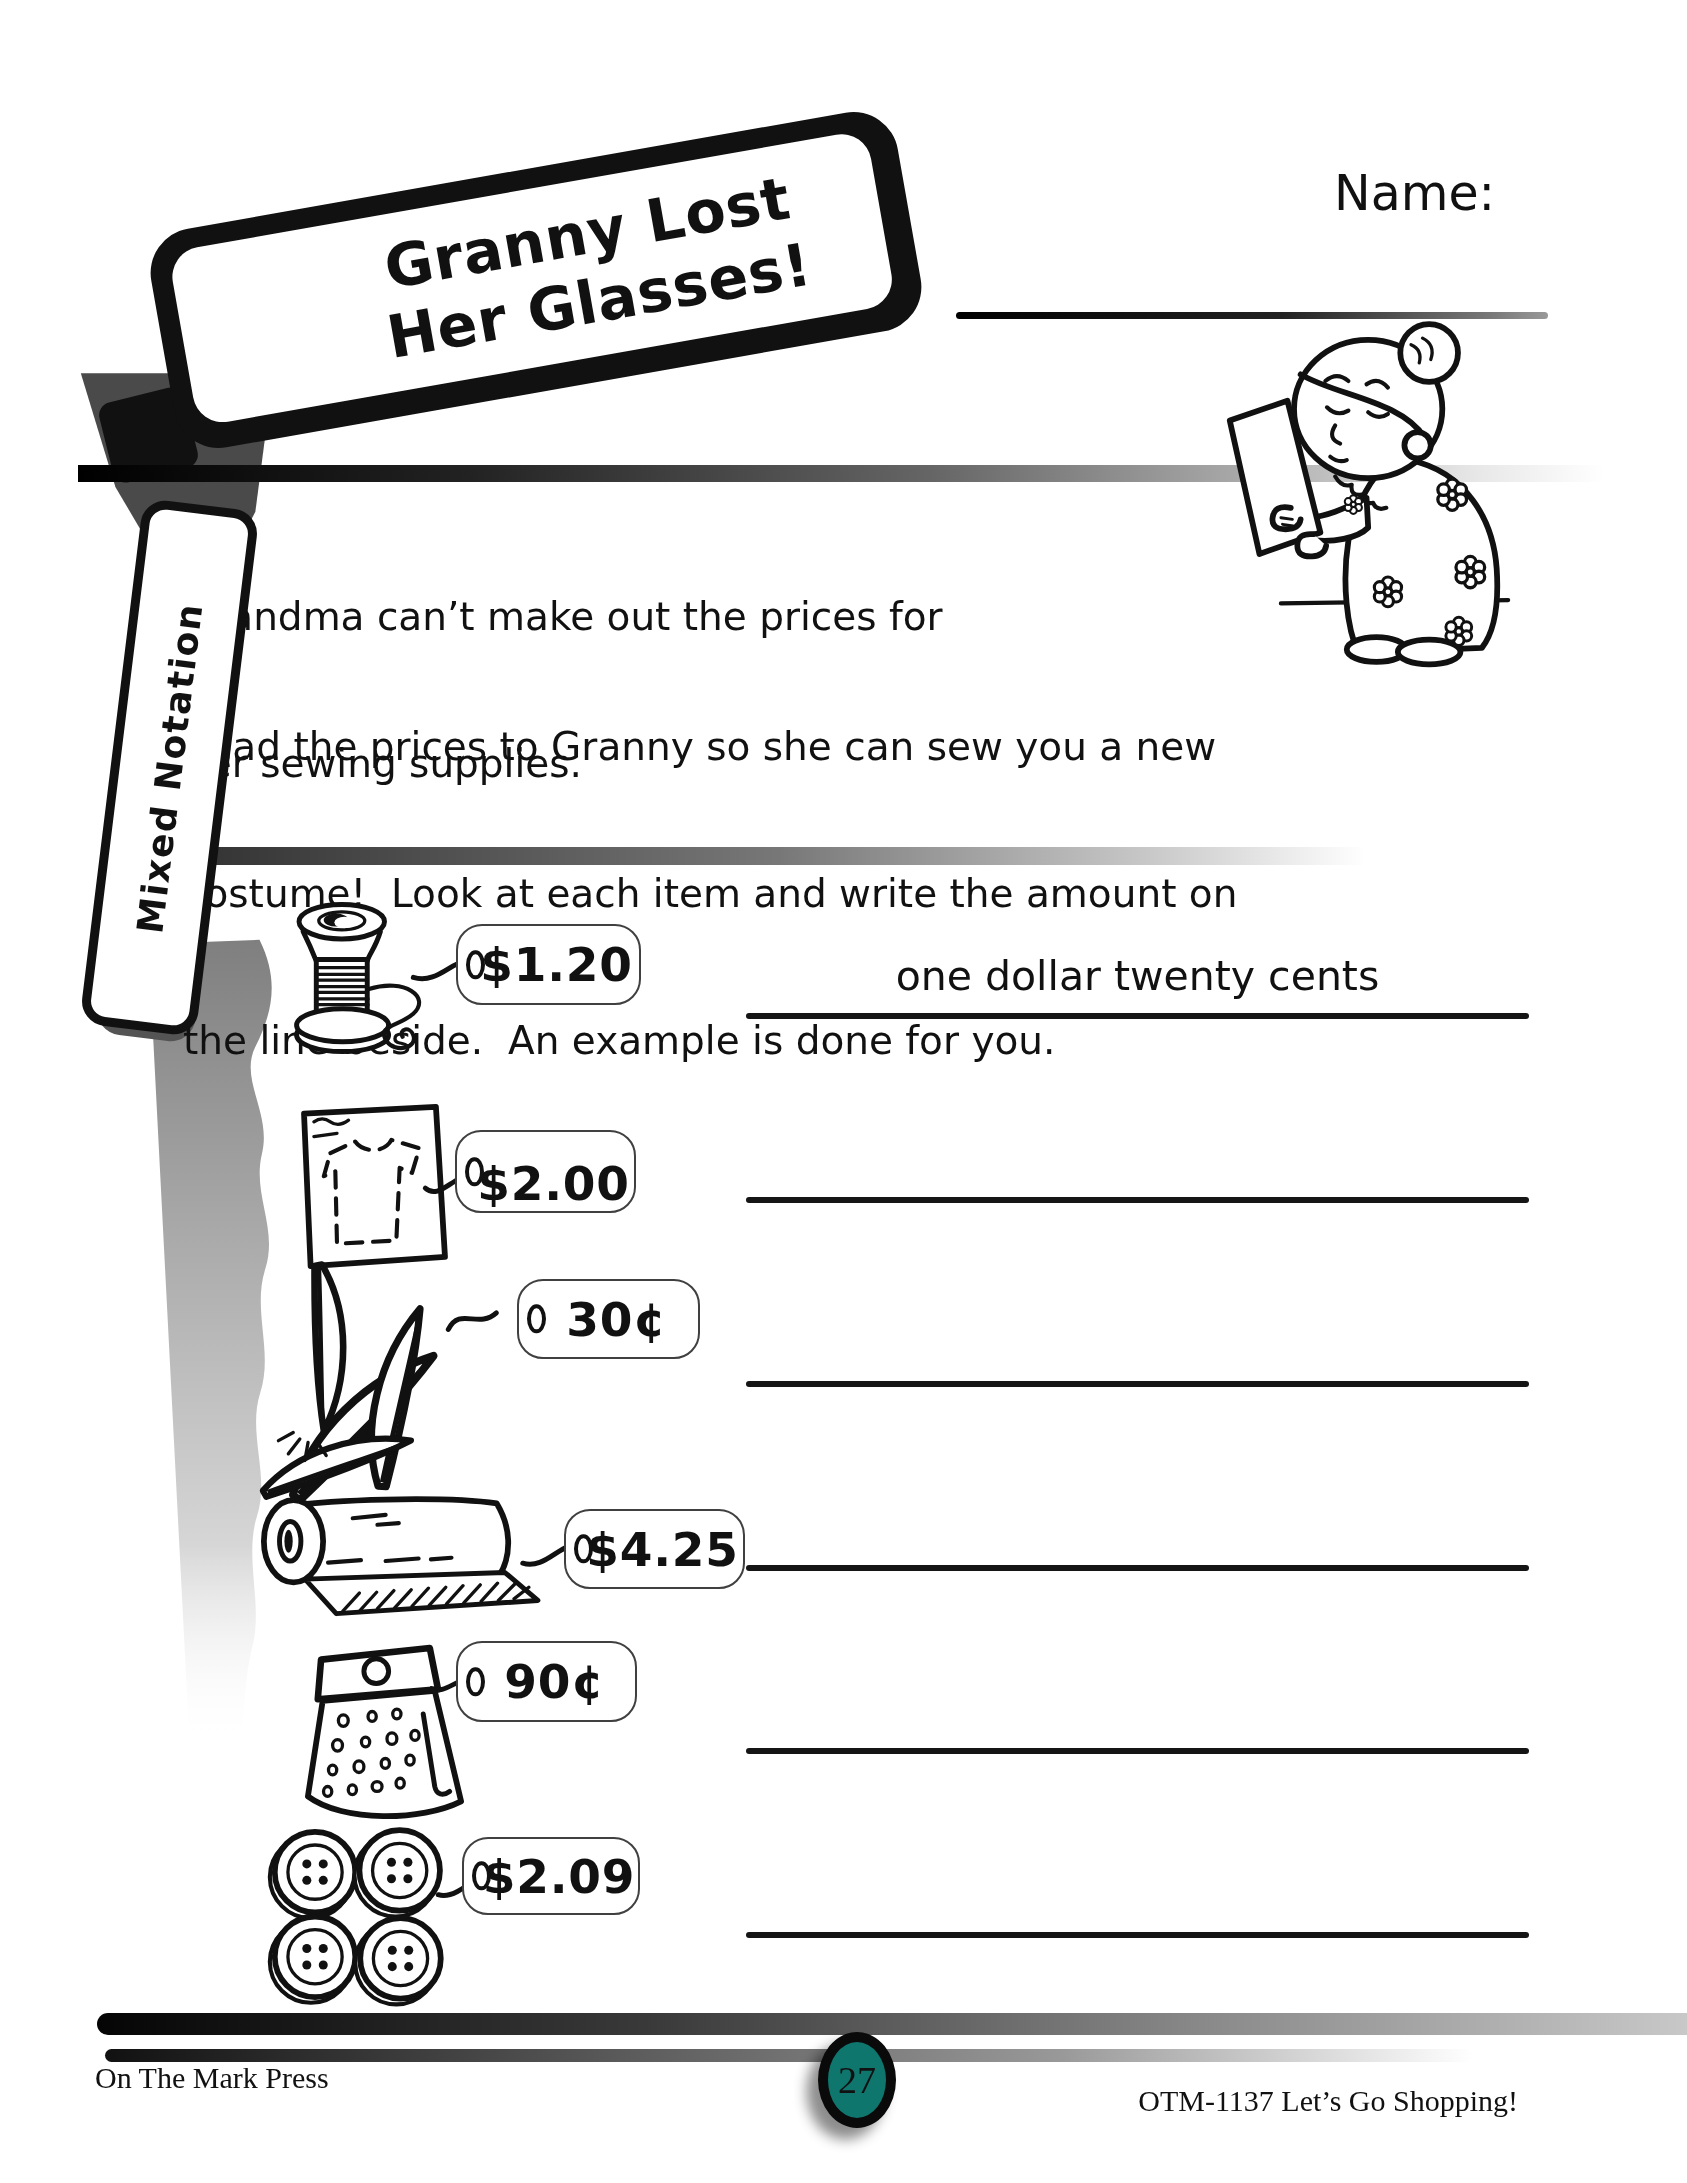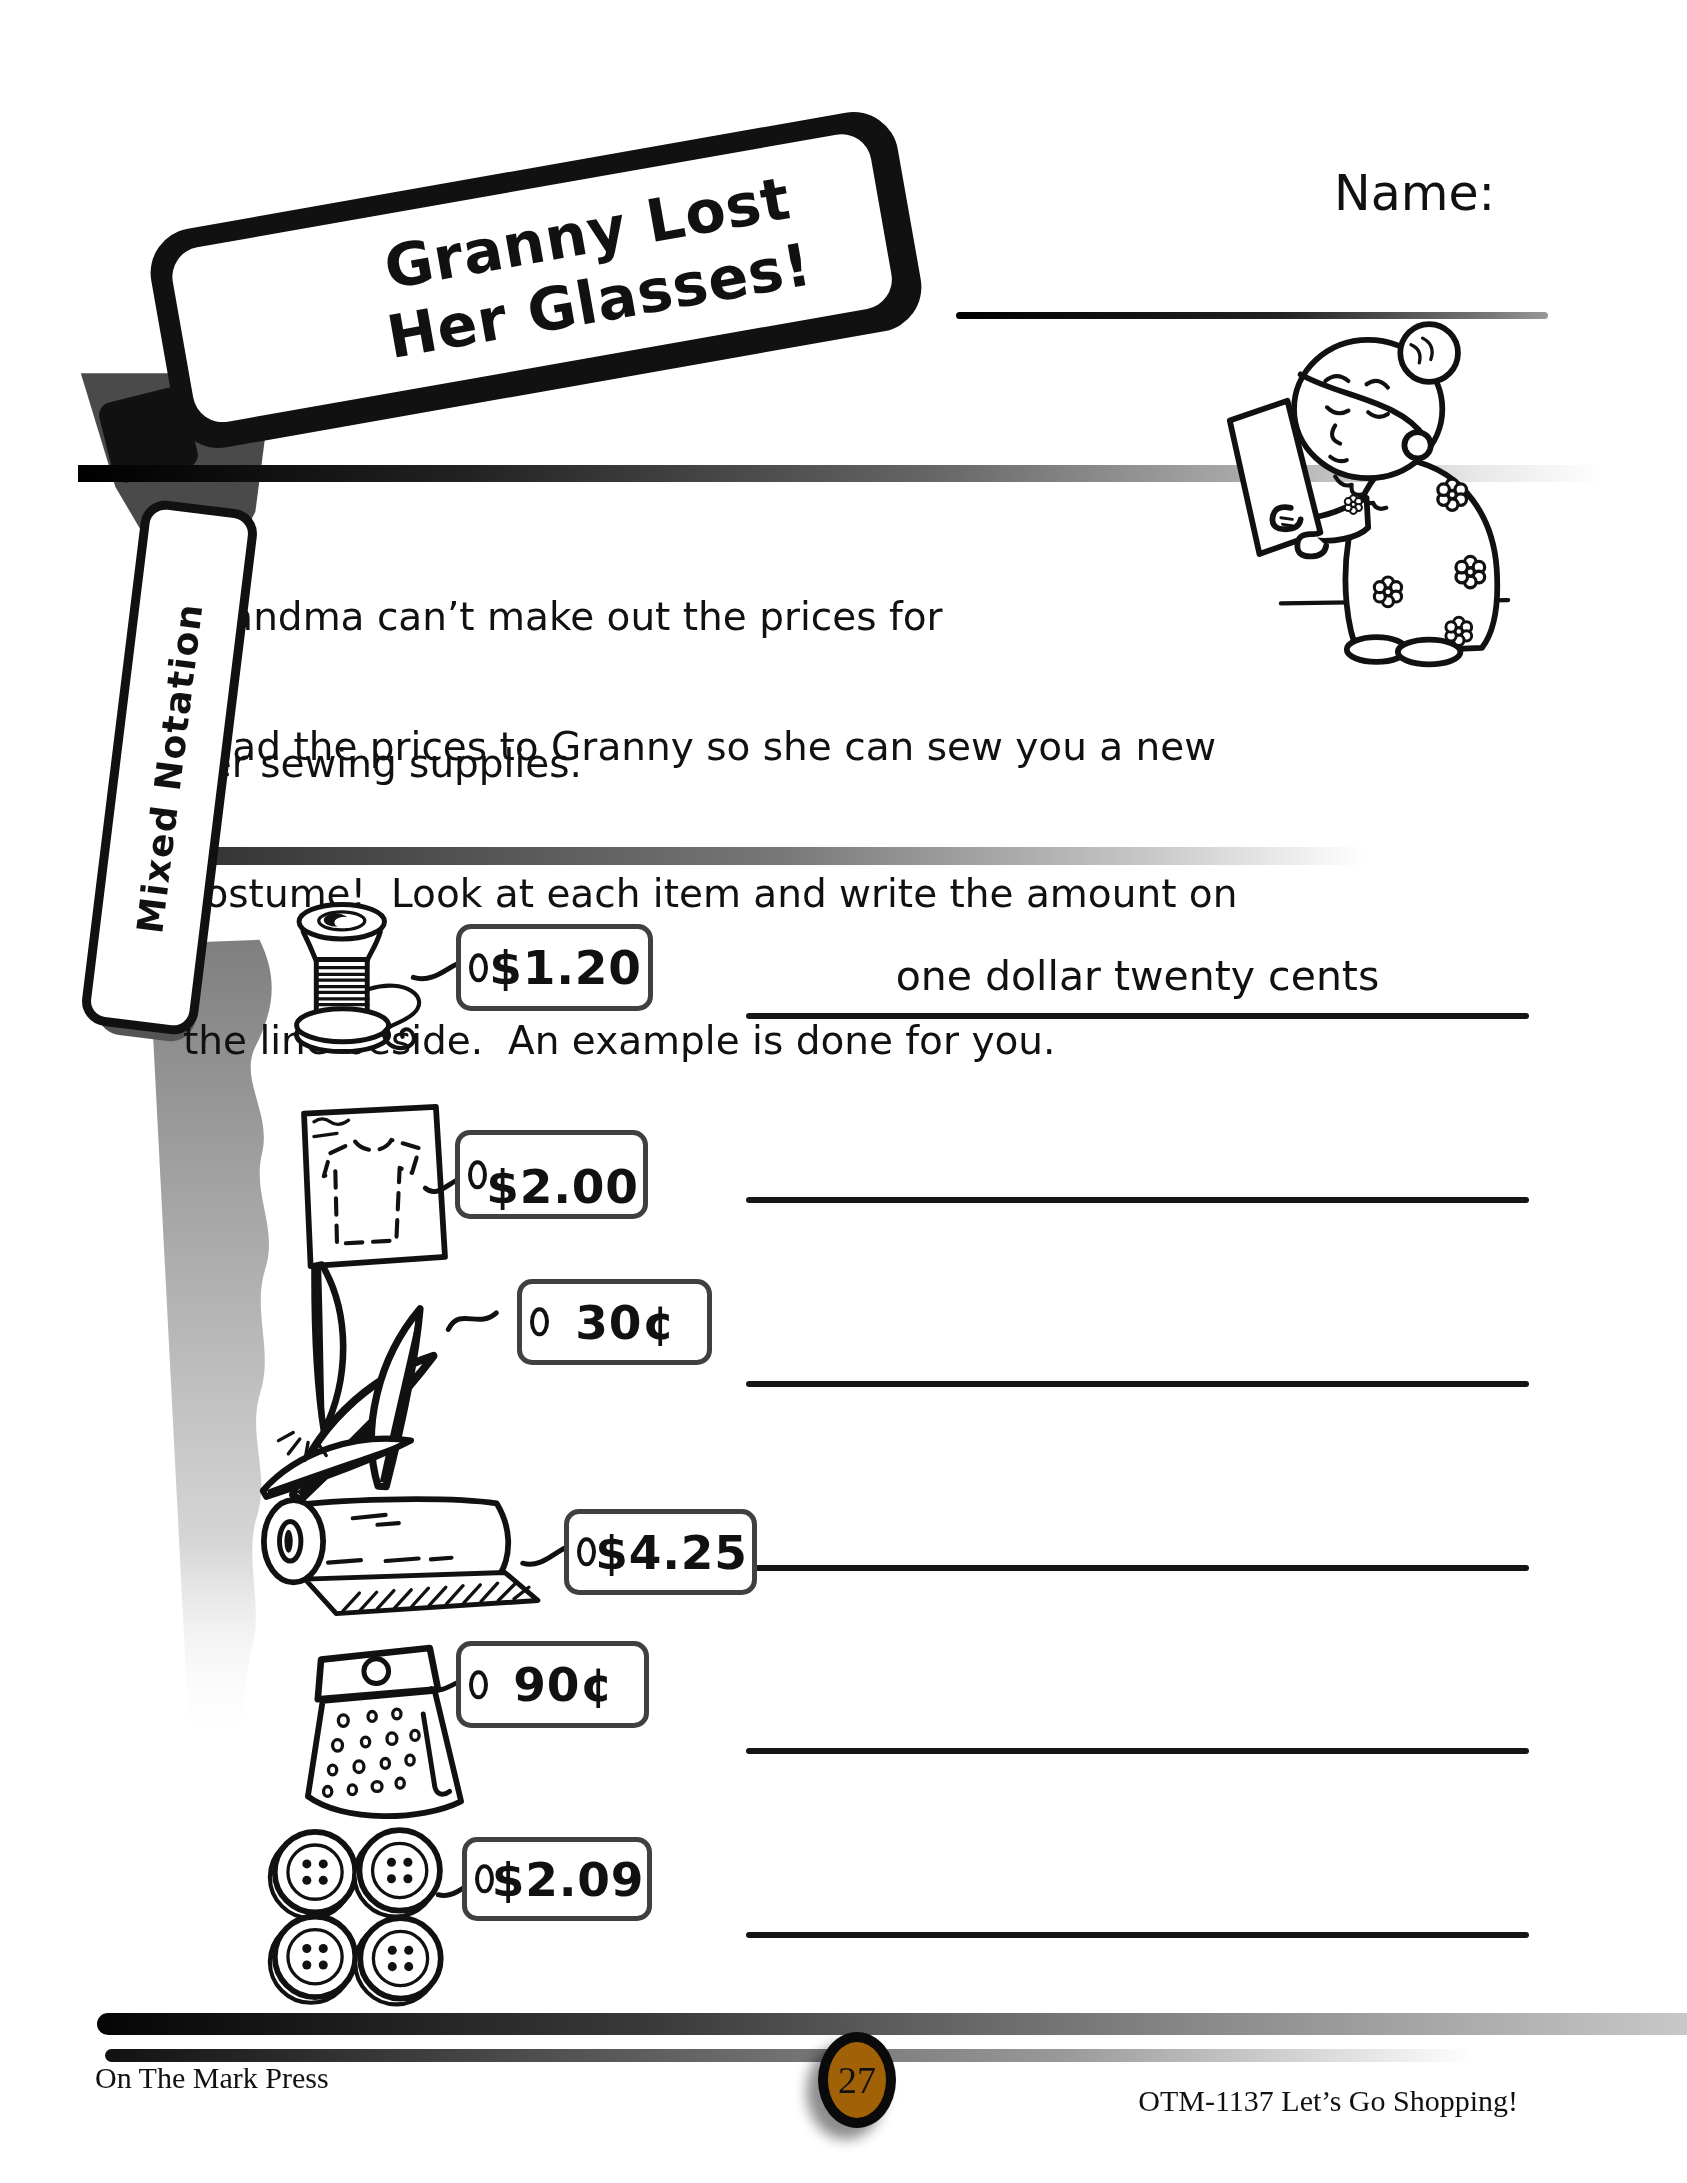--- a/index.html
+++ b/index.html
@@ -27,34 +27,34 @@
   
   .tab-shadow{left:125px;top:529px;width:99px;height:511px;background:#545454;border-radius:25px;
           transform:rotate(7deg);z-index:2;}
   .tab{left:111px;top:503px;width:99px;height:511px;background:#fff;border:9px solid #111;
           border-radius:25px;transform:rotate(7deg);z-index:3;}
   .tab span{position:absolute;left:50%;top:50%;transform:translate(-50%,-50%) rotate(-90deg);
           white-space:nowrap;font-size:36px;font-weight:bold;letter-spacing:1.6px;}
   
   .intro{z-index:2;font-size:39px;line-height:49px;white-space:pre-wrap;}
   
-  .tag{border:5px solid #404040;border-radius:15px;background:#fff;display:flex;align-items:center;
-       justify-content:center;font-weight:bold;font-size:47px;letter-spacing:0.8px;z-index:3;padding-left:22px;}
+  .tag{border:2px solid #404040;border-radius:26px;background:#fff;display:flex;align-items:center;
+       justify-content:center;font-weight:bold;font-size:47px;letter-spacing:0.8px;z-index:3;padding-left:16px;}
   .hole{position:absolute;left:8.2px;top:50%;transform:translateY(-50%);width:10.7px;height:21.4px;
        border:4.1px solid #111;border-radius:50%;background:#fff;}
   
   .ansline{left:746px;width:783px;height:5.8px;background:#151515;border-radius:3.3px;z-index:2;}
   .anstext{left:746px;width:783px;text-align:center;font-size:41px;z-index:2;white-space:pre-wrap;}
   
   .fbar1{left:97px;top:2013px;width:1590px;height:22px;border-radius:11.5px 0 0 11.5px;z-index:1;
        background:linear-gradient(90deg,#050505 0%,#3a3a3a 35%,#8a8a8a 70%,#c8c8c8 100%);}
   .fbar2{left:105px;top:2049px;width:1368px;height:13px;border-radius:6.6px;z-index:1;
        background:linear-gradient(90deg,#111 0%,#999 70%,rgba(255,255,255,0) 100%);}
   .pagenum{left:818px;top:2032px;width:58px;height:76px;border:10.7px solid #0a0a0a;border-radius:50%;
-       background:#a16207;display:flex;align-items:center;justify-content:center;z-index:2;
+       background:#0f766e;display:flex;align-items:center;justify-content:center;z-index:2;
        font-family:"Liberation Serif",serif;font-size:38px;box-shadow:-11.5px 11.5px 13px rgba(0,0,0,.45);}
   .fserif{font-family:"Liberation Serif",serif;font-weight:normal;font-size:30px;z-index:2;}
   svg{position:absolute;overflow:visible;}
 </style>
 </head>
 <body>
 
 <svg class="abs" style="left:66px;top:371px;width:247px;height:1401px;z-index:1" viewBox="0 0 300 1700">
   <defs>
     <linearGradient id="stripGrad" x1="0" y1="690" x2="0" y2="1670" gradientUnits="userSpaceOnUse">

